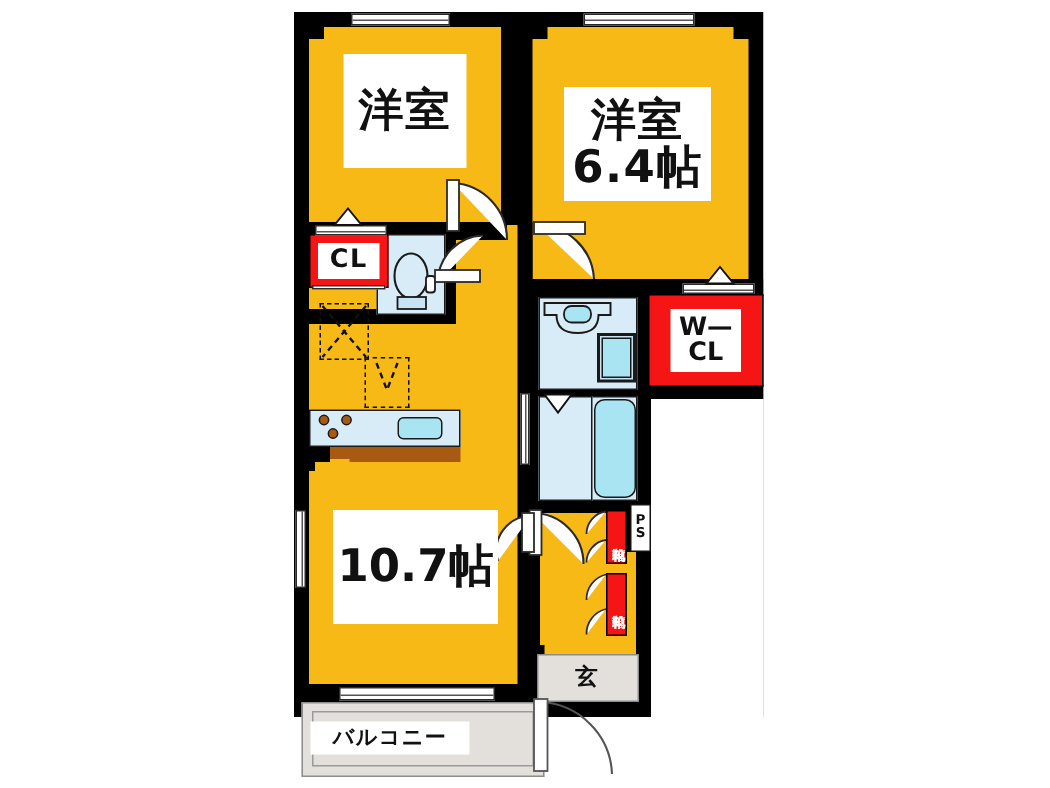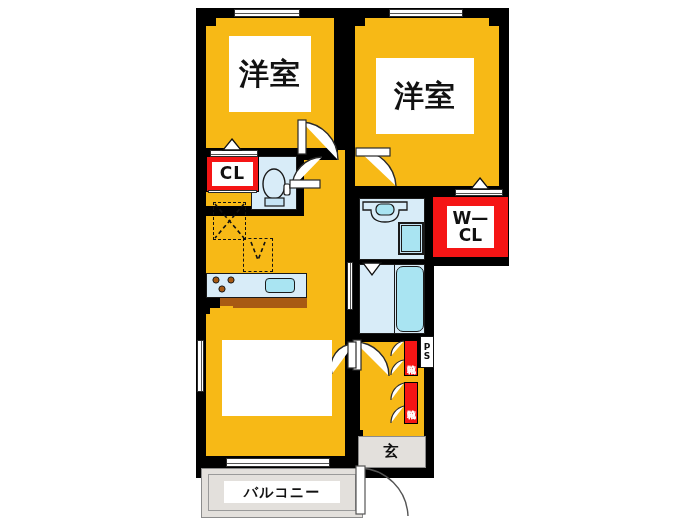--- a/index.html
+++ b/index.html
@@ -144,21 +144,21 @@
   <div class="abs lbl lbl-ps" style="left:420px;top:338px;width:14px;height:28px;flex-direction:column;background:transparent;">
     <span>P</span>
     <span>S</span>
   </div>
 
   <div class="abs grey" style="left:358px;top:436px;width:68px;height:32px;"></div>
   <div class="abs lbl lbl-gen" style="left:376px;top:440px;width:30px;height:24px;background:transparent;">玄</div>
 
   <div class="abs grey" style="left:201px;top:468px;width:162px;height:50px;"></div>
   <div class="abs grey" style="left:208px;top:474px;width:148px;height:37px;border-color:#9a9a9a;"></div>
-  <div class="abs lbl lbl-bal" style="left:224px;top:481px;width:116px;height:22px;">バルコニー</div>
+  <div class="abs lbl lbl-bal" style="left:207px;top:481px;width:106px;height:22px;">バルコニー</div>
 
   <div class="abs win" style="left:234px;top:9px;width:66px;height:8px;"></div>
   <div class="abs win" style="left:389px;top:9px;width:74px;height:8px;"></div>
   <div class="abs win" style="left:210px;top:150px;width:48px;height:7px;"></div>
   <div class="abs win" style="left:455px;top:189px;width:48px;height:7px;"></div>
   <div class="abs winv" style="left:197px;top:340px;width:7px;height:52px;"></div>
   <div class="abs win" style="left:226px;top:458px;width:104px;height:9px;"></div>
 
   <svg class="abs" style="left:222px;top:139px;" width="20" height="12" viewBox="0 0 20 12">
     <polygon points="10,0 19,11 1,11" fill="#ffffff" stroke="#111" stroke-width="1.3"></polygon>
@@ -212,18 +212,20 @@
   </svg>
 
   <div class="abs" style="left:208px;top:190px;width:49px;height:3px;background:#ffffff;border:1px solid #2a2a2a;"></div>
 
   <div class="abs lbl" style="left:229px;top:36px;width:82px;height:76px;flex-direction:column;">
     <span class="lbl-room">洋室</span>
   </div>
 
   <div class="abs lbl" style="left:376px;top:58px;width:98px;height:76px;flex-direction:column;">
     <span class="lbl-room">洋室</span>
+    <span class="lbl-room">6.4帖</span>
   </div>
 
   <div class="abs lbl" style="left:222px;top:340px;width:110px;height:76px;flex-direction:column;">
+    <span class="lbl-ldk">10.7帖</span>
   </div>
 
 </div>
 
 </body></html>

